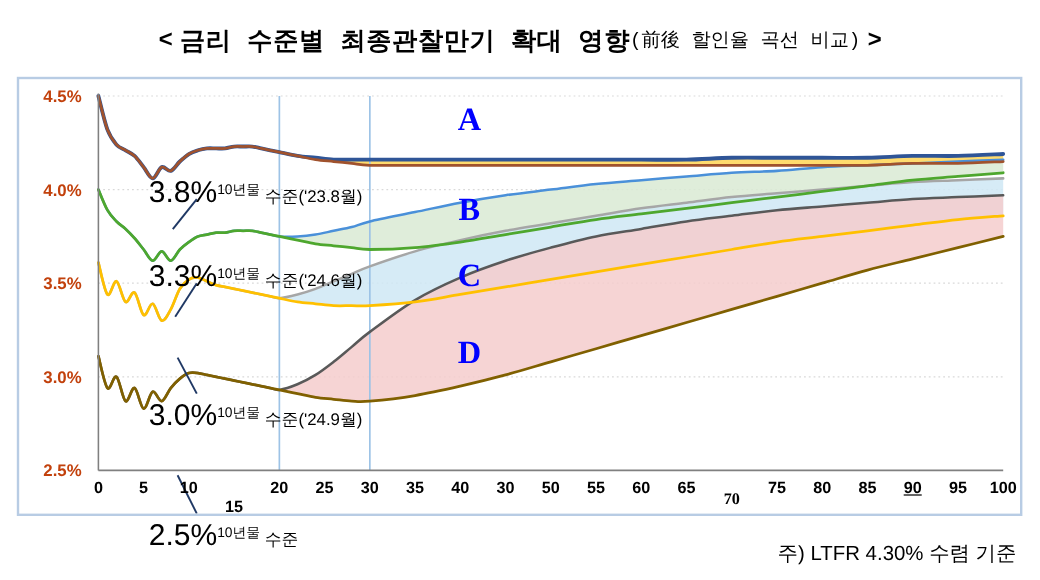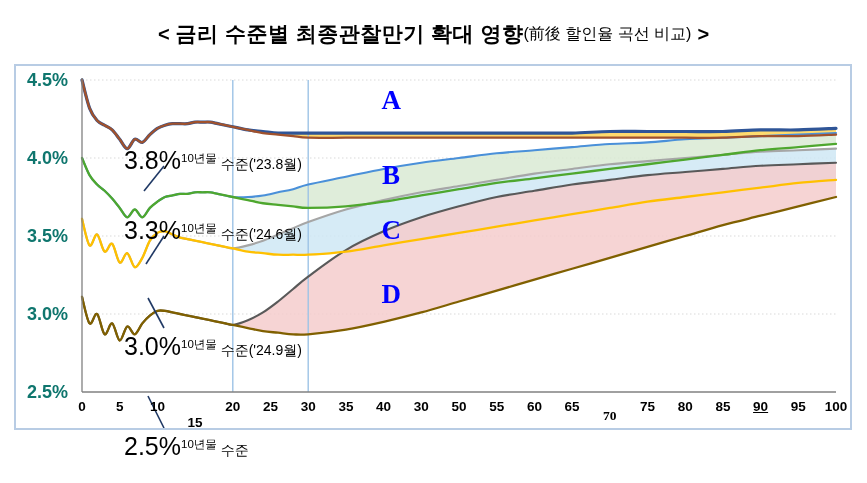--- a/index.html
+++ b/index.html
@@ -13,20 +13,21 @@
   }
   #root{position:relative;width:867px;height:483px;}
 
   
   .chart-title{
     position:absolute;
     left:0;top:20px;width:867px;
     text-align:center;
     white-space:nowrap;
     color:#000000;
+    font-family:Liberation Mono, monospace;
   }
   .chart-title .bracket{
     font-size:20px;font-weight:700;
     vertical-align:middle;
     padding:0 6px;
   }
   .chart-title .main{
     font-size:21px;font-weight:700;letter-spacing:.5px;
     vertical-align:middle;
   }
@@ -42,21 +43,21 @@
     width:838px;height:366px;
     border:2px solid #b8cce4;
     background:#ffffff;
     box-sizing:border-box;
   }
   .chart-svg{position:absolute;left:0;top:0;}
 
   
   .ylab{
     position:absolute;
-    font-size:18px;font-weight:700;color:#0f766e;
+    font-size:14px;font-weight:700;color:#c2410c;
     text-align:right;width:52px;
     transform:translateY(-50%);
   }
   .xlab{
     position:absolute;
     font-size:13.5px;font-weight:700;color:#000;
     text-align:center;width:40px;
     transform:translateX(-50%);
   }
 
@@ -158,14 +159,15 @@
         <div class="band-letter" style="left: 375.14px; top: 109.16px; color: rgb(0, 0, 255);">B</div>
         <div class="band-letter" style="left: 375.14px; top: 163.76px; color: rgb(0, 0, 255);">C</div>
         <div class="band-letter" style="left: 375.14px; top: 227.72px; color: rgb(0, 0, 255);">D</div>
         <div class="annot" style="left: 108px; top: 82px;"><span class="num">3.8%</span><span class="sup">10년물</span><span class="kr"> 수준</span><span class="paren">('23.8월)</span></div>
         <div class="annot" style="left: 108px; top: 152px;"><span class="num">3.3%</span><span class="sup">10년물</span><span class="kr"> 수준</span><span class="paren">('24.6월)</span></div>
         <div class="annot" style="left: 108px; top: 268px;"><span class="num">3.0%</span><span class="sup">10년물</span><span class="kr"> 수준</span><span class="paren">('24.9월)</span></div>
         <div class="annot" style="left: 108px; top: 368px;"><span class="num">2.5%</span><span class="sup">10년물</span><span class="kr"> 수준</span><span class="paren"></span></div>
       </div>
   </div>
 
+  <div class="footnote">주) LTFR 4.30% 수렴 기준</div>
 
 </div>
 
 </body></html>

